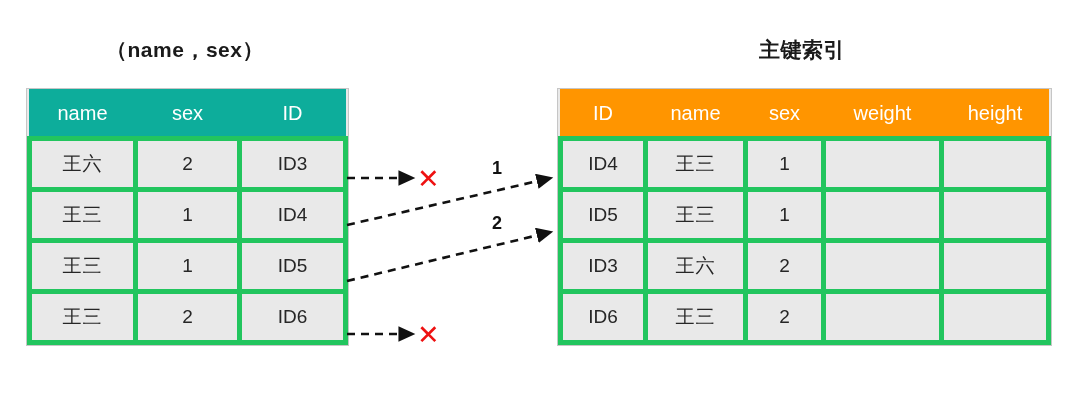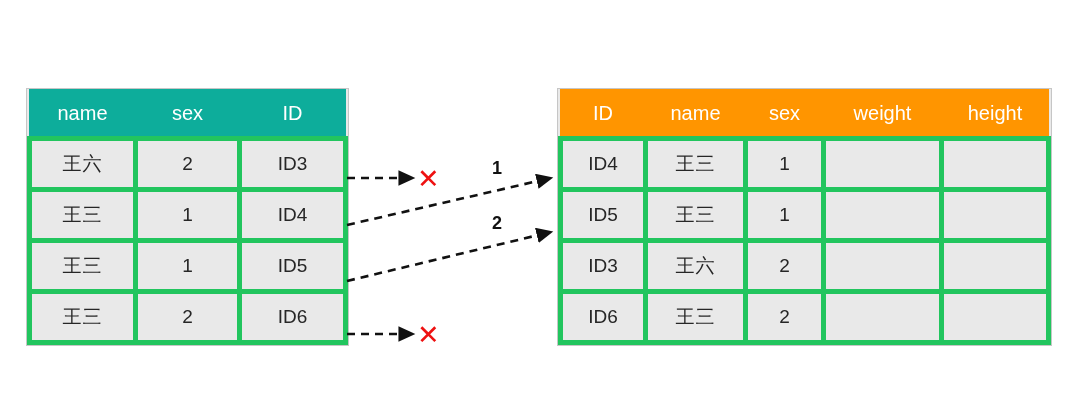--- a/index.html
+++ b/index.html
@@ -105,21 +105,23 @@
     line-height: 1;
   }
   #num-1 { left: 492px; top: 159px; }
   #num-2 { left: 492px; top: 214px; }
 </style>
 </head>
 <body>
 
 <div id="stage">
 
-
+  <div class="title" id="title-left">（name，sex）</div>
+
+  <div class="title" id="title-right">主键索引</div>
 
   <table class="tbl left">
     <colgroup>
         <col class="c0">
         <col class="c1">
         <col class="c2">
       </colgroup>
     <thead>
       <tr>
         <th>name</th>

